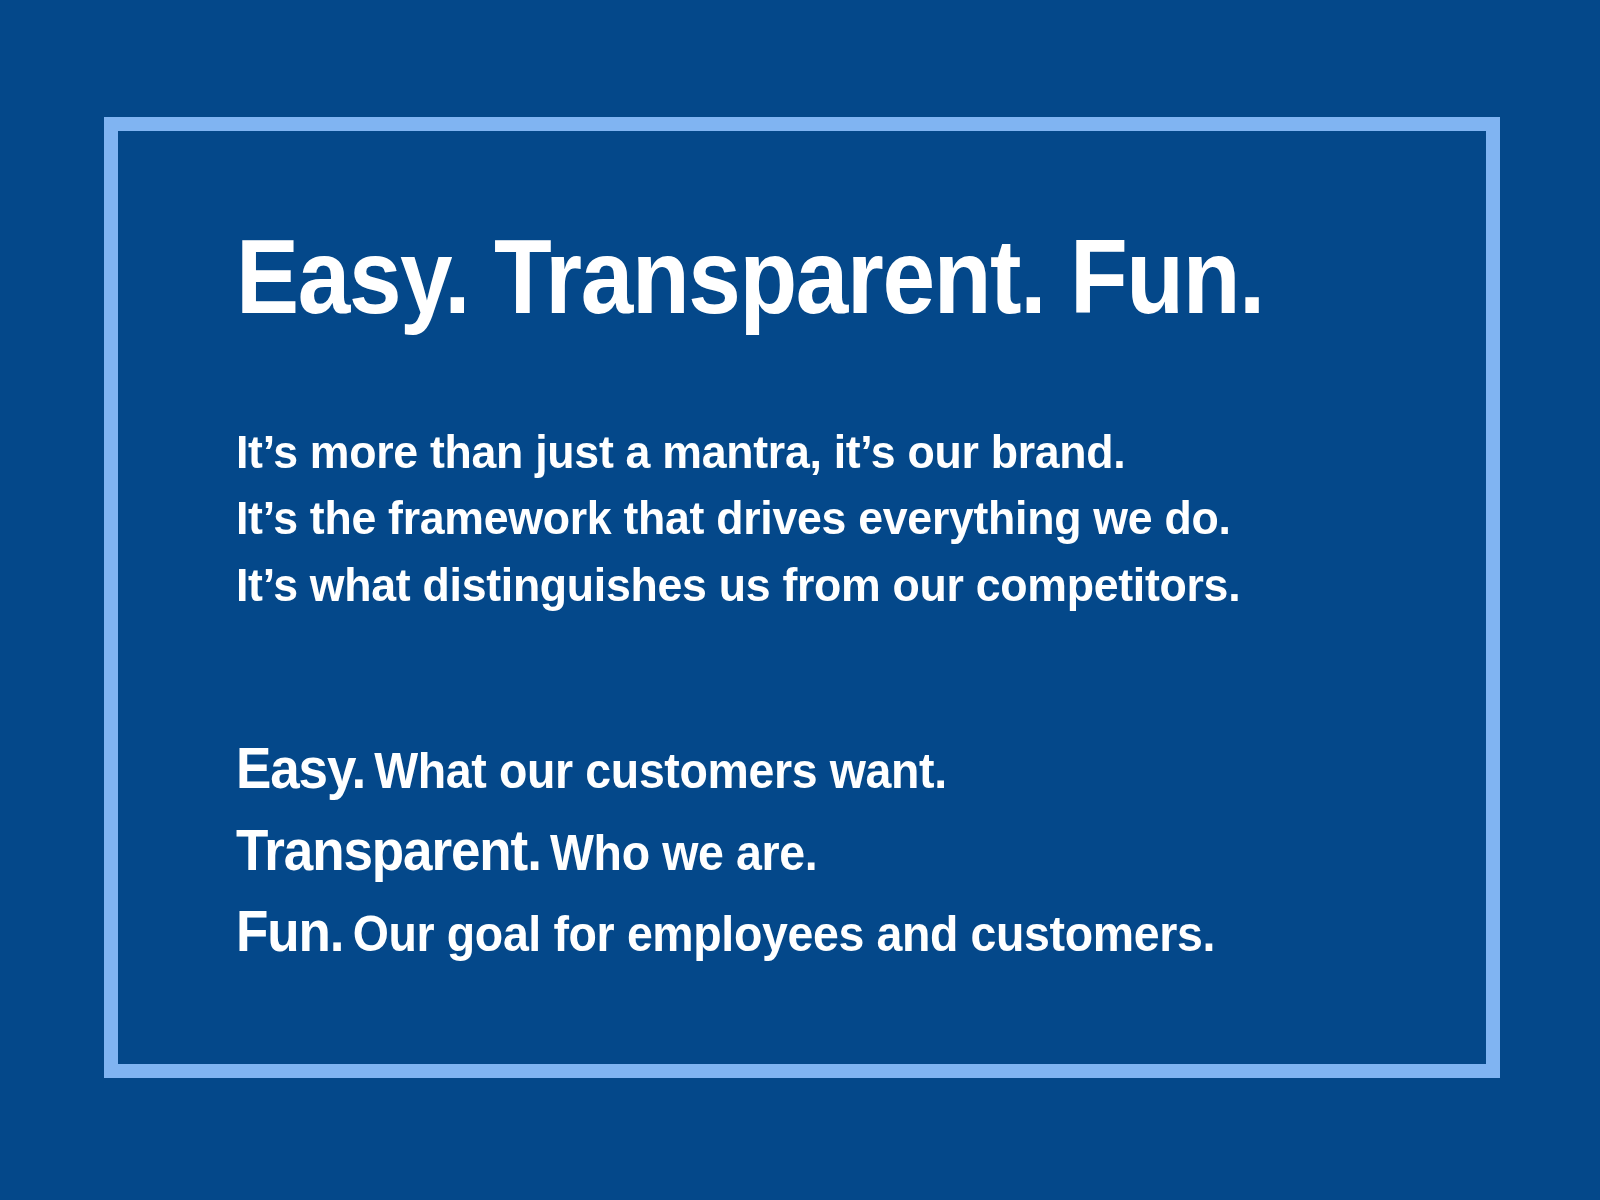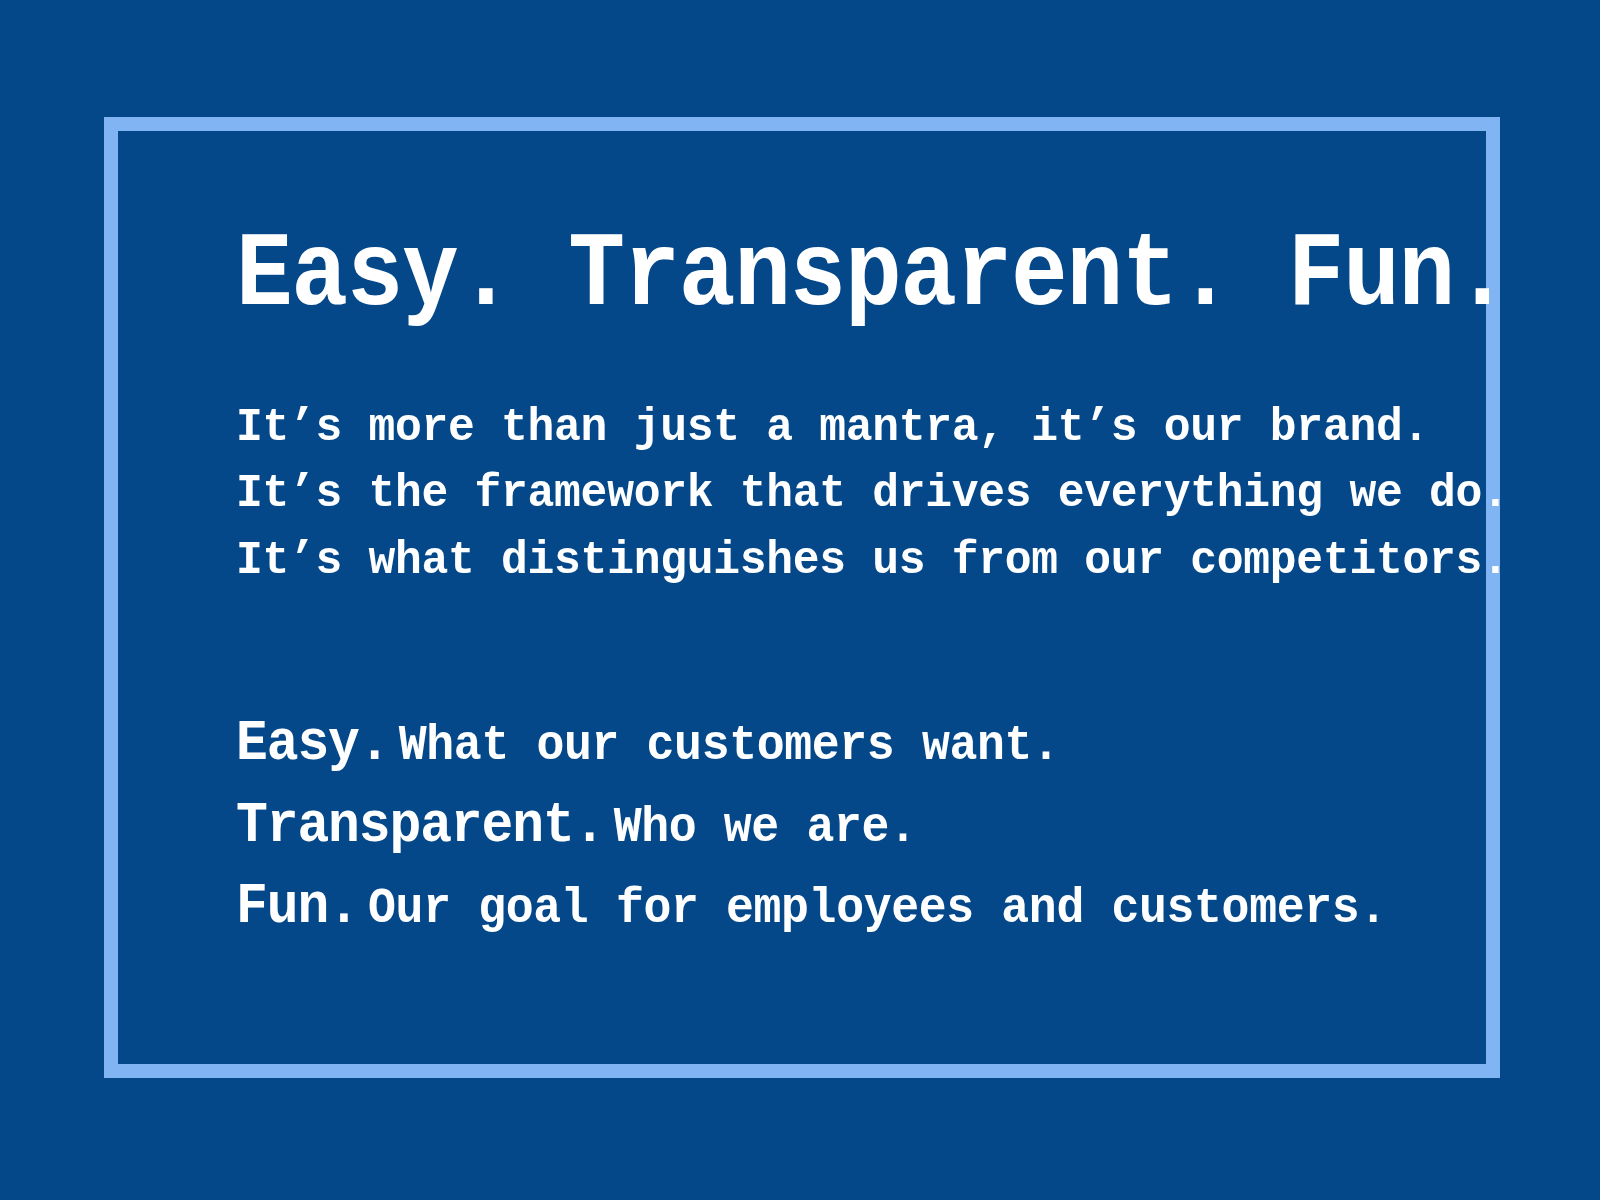--- a/index.html
+++ b/index.html
@@ -15,21 +15,20 @@
     background: #04488a;
     font-family: "Liberation Sans", "DejaVu Sans", sans-serif;
     -webkit-font-smoothing: antialiased;
   }
 
   #slide {
     position: relative;
     width: 1600px;
     height: 1176px;
     background: #04488a;
-    font-family: Liberation Mono, monospace;
   }
 
   
   #frame {
     position: absolute;
     left: 104px;
     top: 117px;
     width: 1396px;
     height: 961px;
     box-sizing: border-box;
@@ -52,21 +51,21 @@
     font-weight: 700;
     line-height: 1.04;
     letter-spacing: -1.5px;
     transform: scaleX(0.90);
     transform-origin: left center;
     white-space: nowrap;
     margin: 0 0 22px 0;
   }
 
   .body-block {
-    margin-top: 64px;
+    margin-top: 88px;
   }
 
   .body-line {
     color: #ffffff;
     font-size: 47px;
     font-weight: 600;
     line-height: 1.41;
     letter-spacing: -0.3px;
     transform: scaleX(0.95);
     transform-origin: left center;

